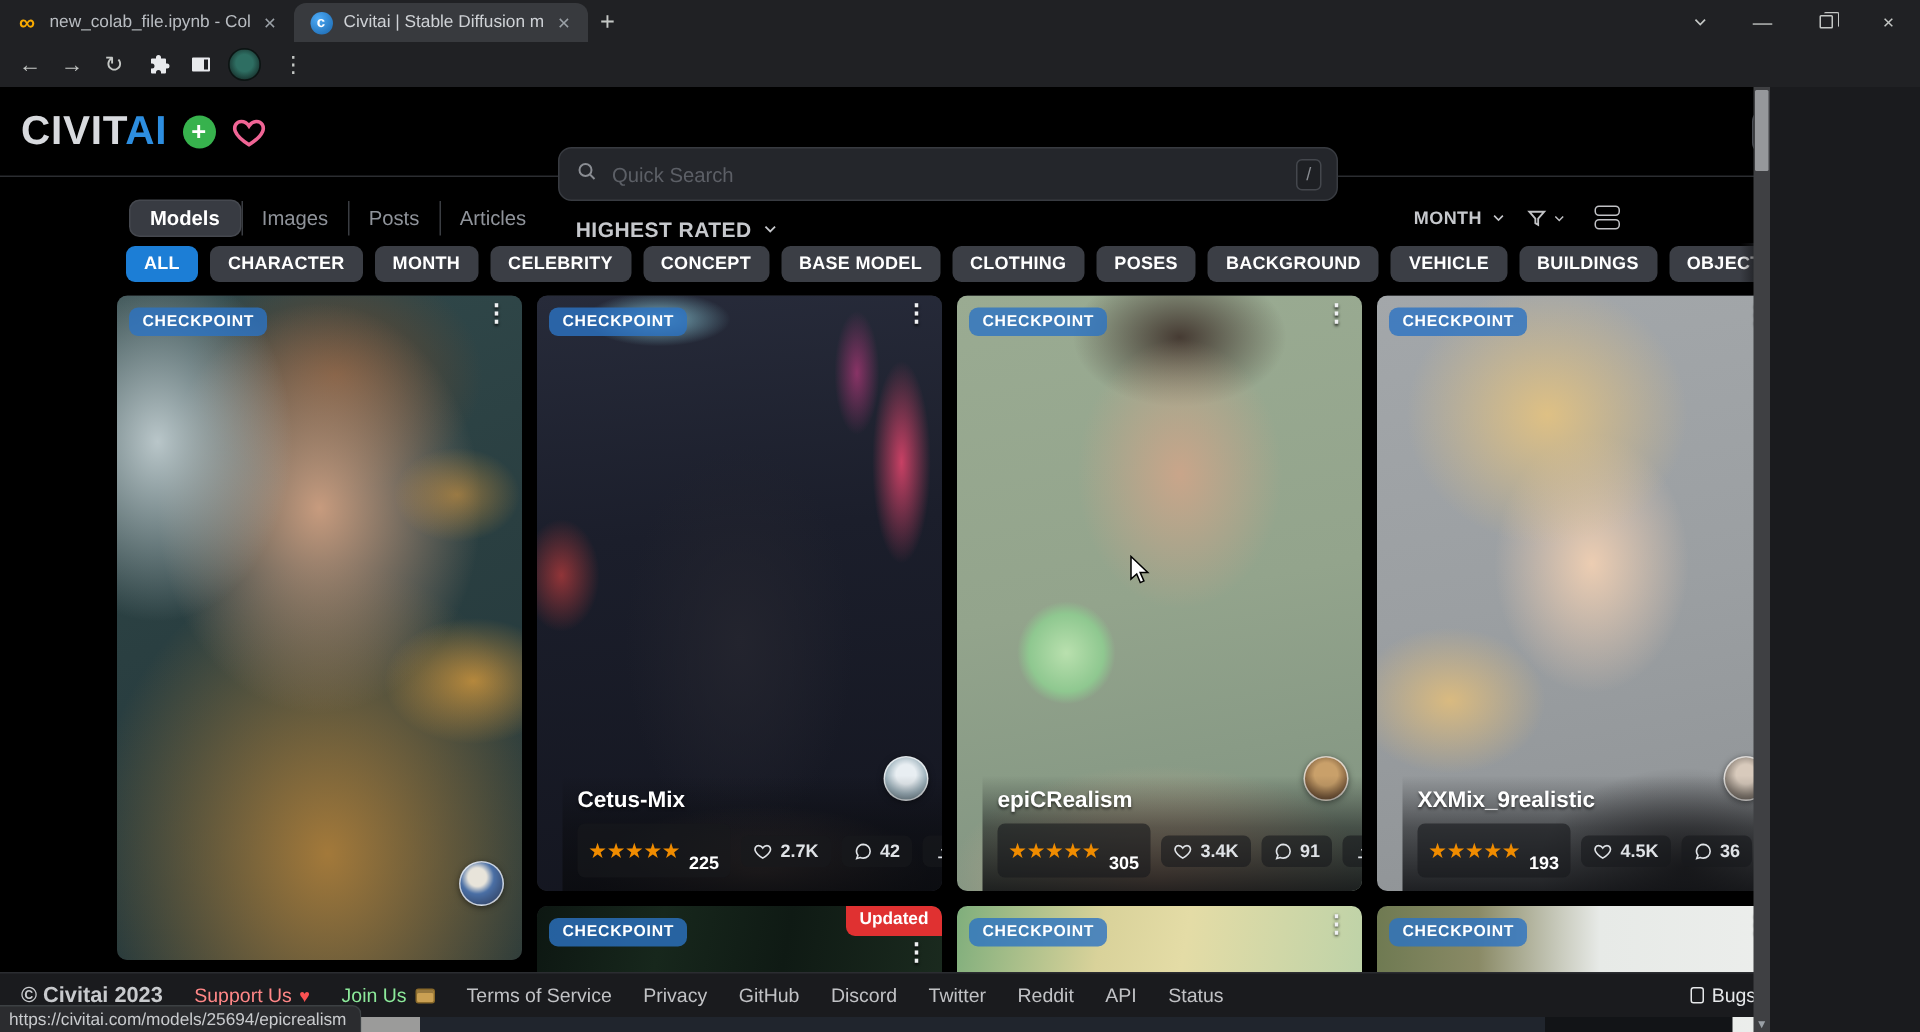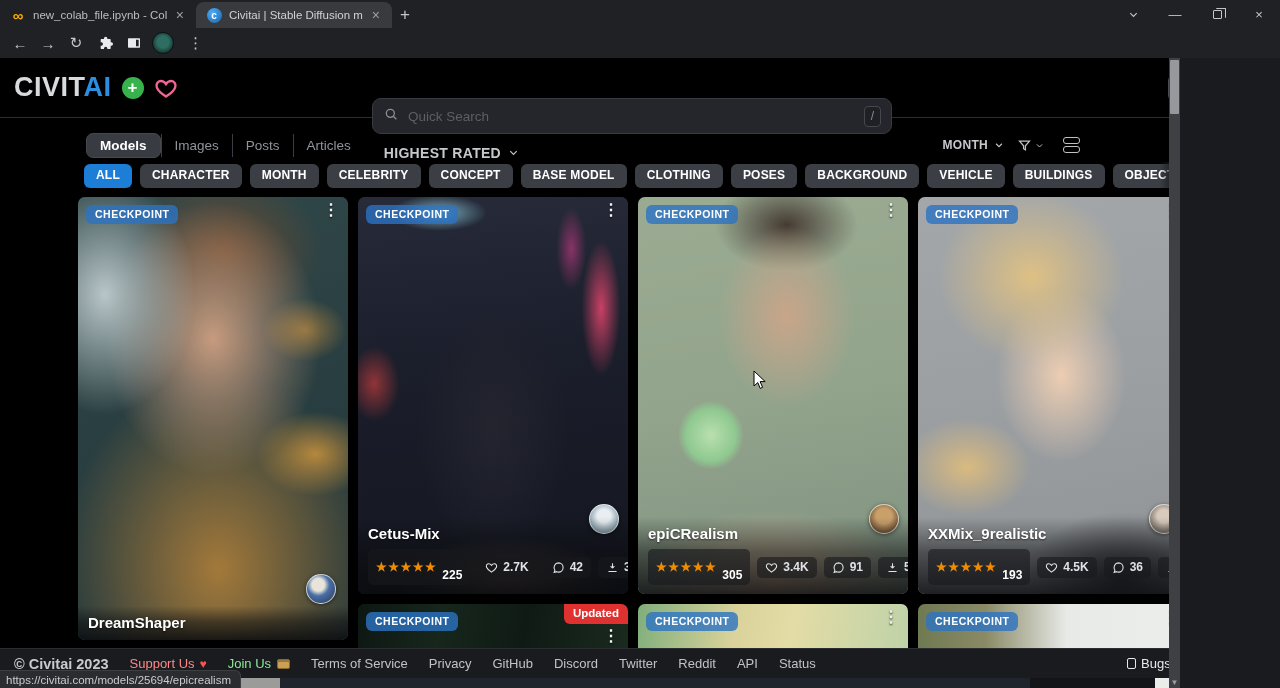--- a/index.html
+++ b/index.html
@@ -82,21 +82,21 @@
   .p2 { left:840px; top:407px; height:84px; }
 
   .badge { position:absolute; top:8px; left:8px; font-size:10.5px; font-weight:700; letter-spacing:.5px; color:#fff; background:rgba(44,115,195,.8); border-radius:6px; padding:4px 9px; line-height:1; }
   .updated-badge { position:absolute; top:0; right:0; font-size:11.5px; font-weight:700; color:#fff; background:#e03131; border-radius:0 6px 0 6px; padding:4px 9px; line-height:1; }
   .dots { position:absolute; top:5px; right:9px; color:#f0f1f3; font-size:16px; font-weight:700; line-height:1.05; text-shadow:0 1px 2px rgba(0,0,0,.85); cursor:pointer; }
   .p0 .dots { top:24px; }
   .avatar { position:absolute; width:30px; height:30px; border-radius:50%; border:1px solid rgba(255,255,255,.7); box-shadow:0 1px 4px rgba(0,0,0,.5); cursor:pointer; }
   .c0 .avatar { right:12px; bottom:36px; }
   .c1 .avatar, .c2 .avatar, .c3 .avatar { right:9px; bottom:60px; }
 
-  .overlay { position:absolute; left:0; right:0; bottom:0; padding:8px 10px 9px; background:linear-gradient(to top, rgba(10,11,14,.85), rgba(10,11,14,.5) 55%, rgba(10,11,14,0)); }
+  .overlay { position:absolute; left:17px; right:0; bottom:0; padding:8px 10px 9px; background:linear-gradient(to top, rgba(10,11,14,.85), rgba(10,11,14,.5) 55%, rgba(10,11,14,0)); }
   .model-title { font-size:15px; font-weight:700; color:#fff; text-shadow:0 1px 2px rgba(0,0,0,.6); }
   .stats { display:flex; align-items:center; gap:7px; margin-top:7px; }
   .pill { display:inline-flex; align-items:center; gap:5px; background:rgba(23,25,28,.6); border-radius:5px; padding:4px 8px; color:#dfe2e6; font-size:12px; font-weight:700; line-height:1; }
   .rating-pill { margin-right:auto; }
   .stars { color:#f08c00; font-size:12px; letter-spacing:1.5px; line-height:1; }
   .rating-count { color:#fff;margin-top:16px; }
   .pill svg { display:block; }
 
   
   .img-dreamshaper { background:
@@ -313,23 +313,20 @@
         </svg>
     </div>
 
     <div class="grid">
 
       <article class="card c0">
         <div class="card-img img-dreamshaper"></div>
         <span class="badge">CHECKPOINT</span>
         <span class="dots">⋮</span>
         <span class="avatar av-dream"></span>
-        <div class="overlay">
-          <div class="model-title">DreamShaper</div>
-        </div>
       </article>
 
       <article class="card c1">
         <div class="card-img img-cetus"></div>
         <span class="badge">CHECKPOINT</span>
         <span class="dots">⋮</span>
         <span class="avatar av-cetus"></span>
         <div class="overlay">
           <div class="model-title">Cetus-Mix</div>
           <div class="stats">

